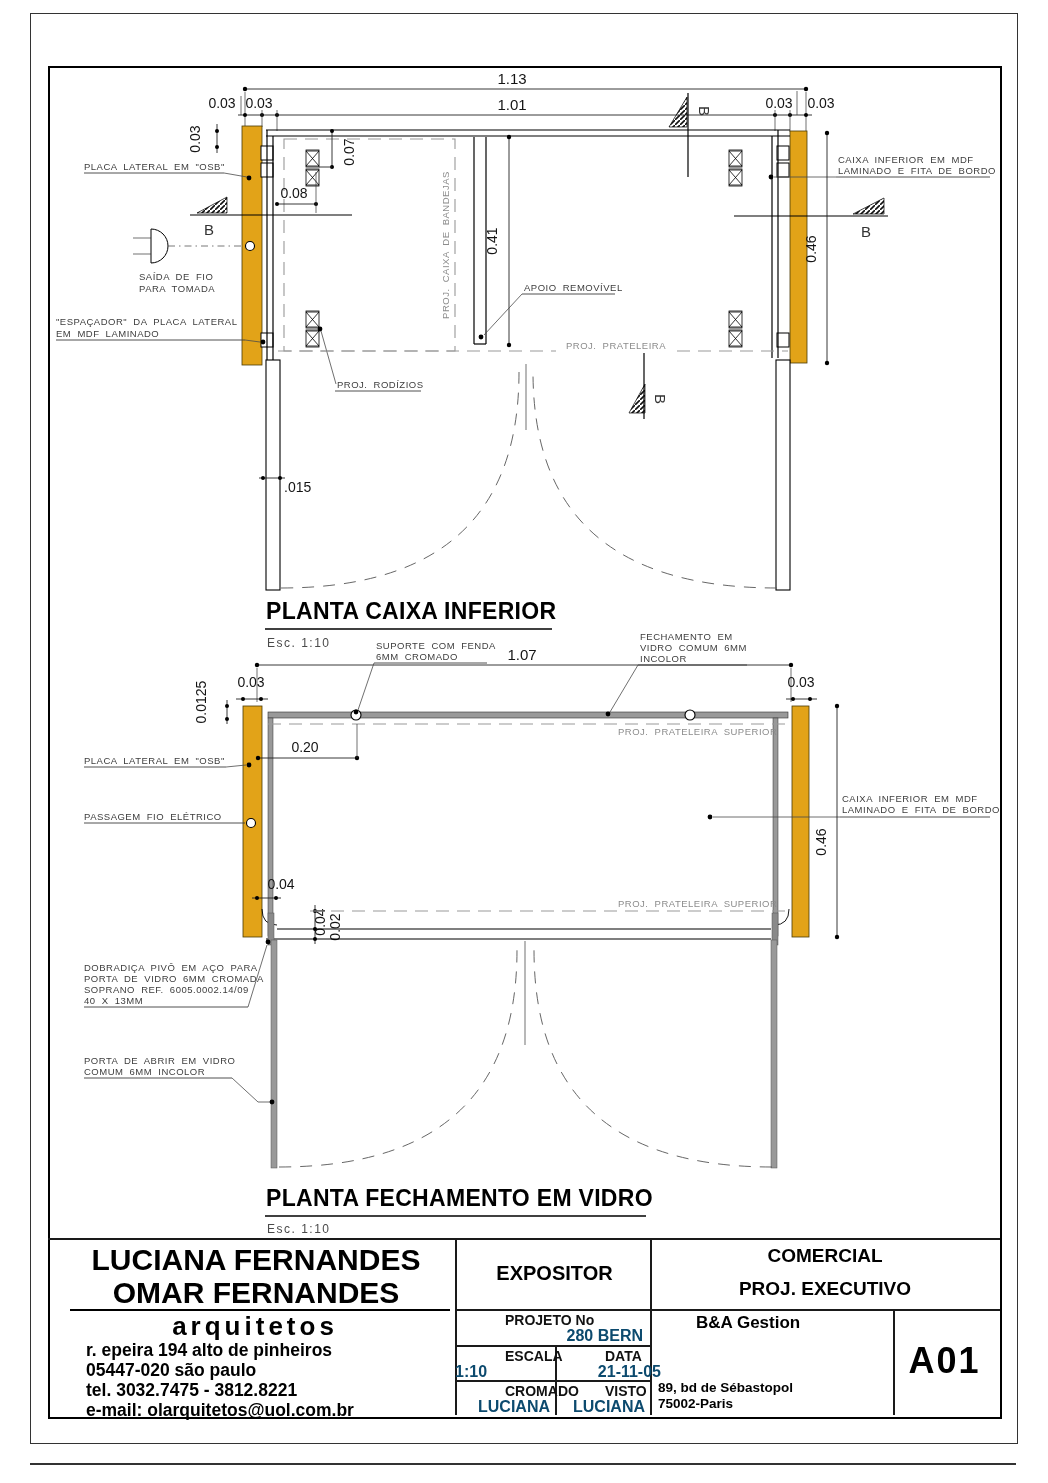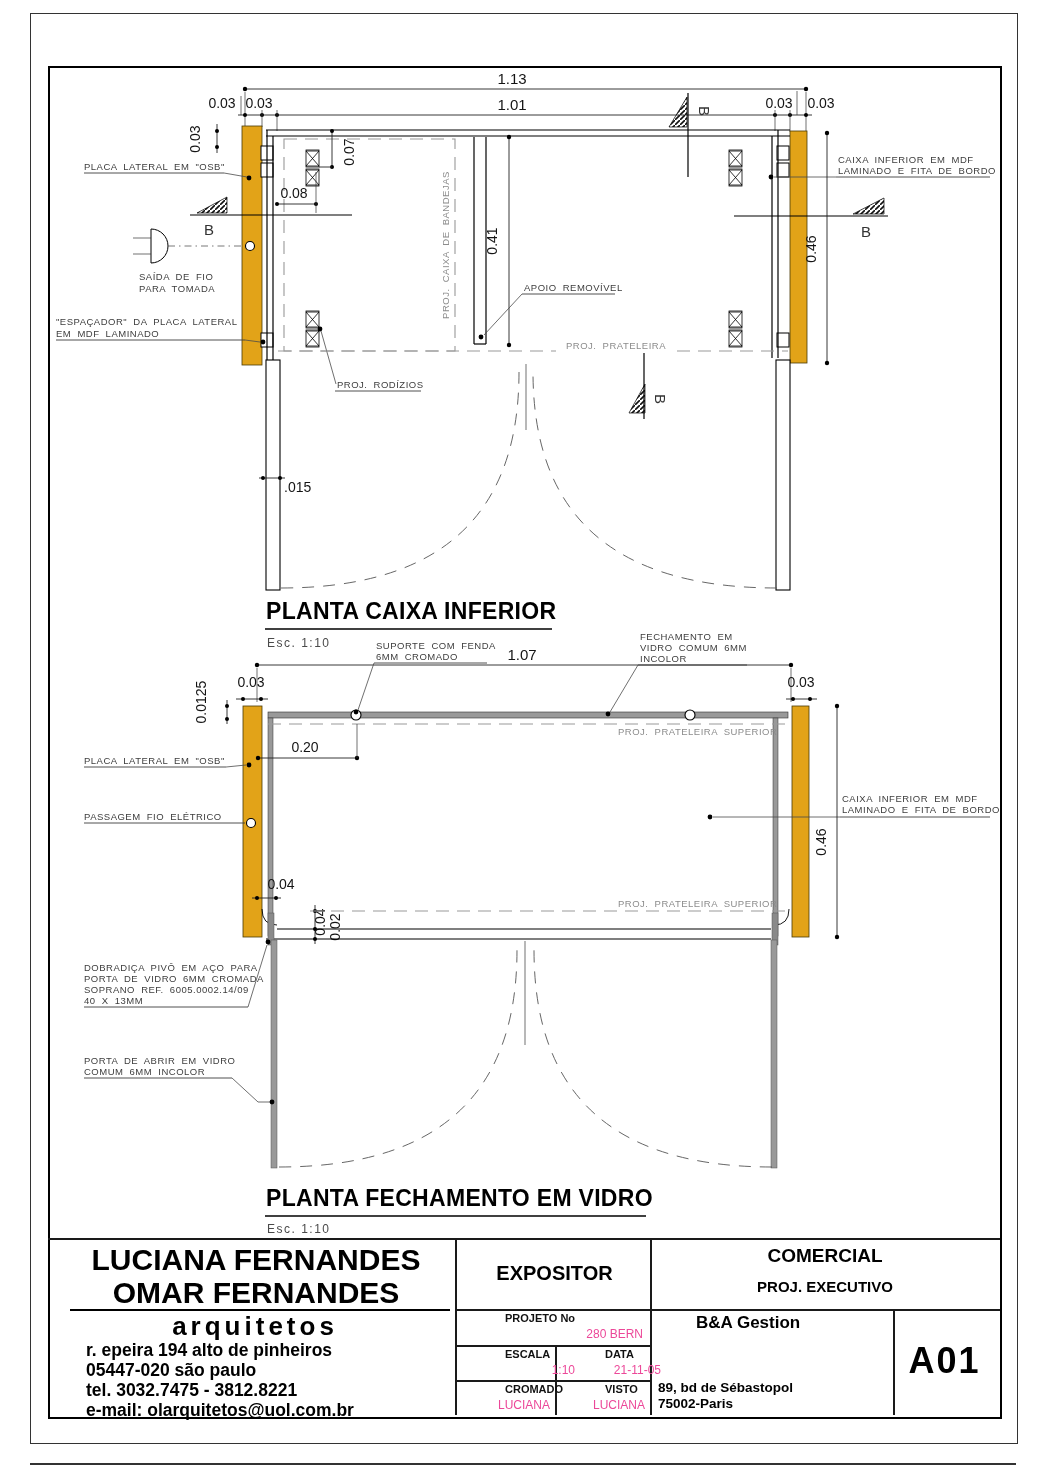--- a/index.html
+++ b/index.html
@@ -23,22 +23,22 @@
   .underl{stroke:#3d3d3d;stroke-width:.9;}
   .leader{stroke:#4a4a4a;stroke-width:.8;fill:none;}
   .dashg{stroke:#999;stroke-width:1.1;stroke-dasharray:13 8;fill:none;}
   .dasharc{stroke:#555;stroke-width:.9;stroke-dasharray:12 9;fill:none;}
   .dot{fill:#000;}
   .wfill{fill:#fff;stroke:#000;stroke-width:1;}
   
   .tb-names{position:absolute;left:60px;top:1243px;width:392px;text-align:center;font-size:30px;font-weight:bold;line-height:33px;color:#000;white-space:nowrap;}
   .tb-arq{position:absolute;left:60px;top:1311px;width:390px;text-align:center;font-size:26px;font-weight:bold;letter-spacing:4px;color:#000;}
   .tb-addr{position:absolute;left:86px;top:1340px;font-size:17.5px;font-weight:bold;line-height:20px;color:#000;}
-  .tb-small{font-size:11px;font-weight:bold;color:#111;padding-left:44px;}
-  .tb-val{font-size:12px;font-weight:normal;color:#ec4899;}
+  .tb-small{font-size:14px;font-weight:bold;color:#111;padding-left:44px;}
+  .tb-val{font-size:16px;font-weight:bold;color:#0c4a6e;}
 </style>
 </head>
 <body>
 
 <div class="sheet">
 
   <div class="outer-frame"></div>
   <div class="abs" style="left:30px;top:1463px;width:986px;height:1.5px;background:#333;"></div>
   <div class="inner-frame"></div>
 
@@ -420,31 +420,31 @@
       <div>tel. 3032.7475 - 3812.8221</div>
       <div>e-mail: olarquitetos@uol.com.br</div>
     </div>
 
     <div class="abs" style="left:455px;top:1262px;width:199px;text-align:center;font-size:20px;font-weight:bold;color:#000;">EXPOSITOR</div>
 
     <div class="abs tb-small" style="left:461px;top:1312px;">PROJETO No</div>
     <div class="abs tb-val" style="left:455px;top:1327px;width:188px;text-align:right;">280 BERN</div>
 
     <div class="abs tb-small" style="left:461px;top:1348px;">ESCALA</div>
-    <div class="abs tb-val" style="left:455px;top:1363px;width:120px;text-align:right;">1:10</div>
+    <div class="abs tb-val" style="left:455px;top:1363px;width:120px;text-align:left;">1:10</div>
     <div class="abs tb-small" style="left:561px;top:1348px;">DATA</div>
     <div class="abs tb-val" style="left:555px;top:1363px;width:90px;text-align:right;margin-left:16px;">21-11-05</div>
 
     <div class="abs tb-small" style="left:461px;top:1383px;">CROMADO</div>
     <div class="abs tb-val" style="left:455px;top:1398px;width:95px;text-align:right;">LUCIANA</div>
     <div class="abs tb-small" style="left:561px;top:1383px;">VISTO</div>
     <div class="abs tb-val" style="left:555px;top:1398px;width:90px;text-align:right;">LUCIANA</div>
 
     <div class="abs" style="left:650px;top:1245px;width:350px;text-align:center;font-size:19px;font-weight:bold;color:#000;">COMERCIAL</div>
-    <div class="abs" style="left:650px;top:1278px;width:350px;text-align:center;font-size:15px;font-weight:bold;color:#000;">PROJ. EXECUTIVO</div>
+    <div class="abs" style="left:650px;top:1278px;width:350px;text-align:center;font-size:19px;font-weight:bold;color:#000;">PROJ. EXECUTIVO</div>
 
     <div class="abs" style="left:658px;top:1313px;font-size:17px;font-weight:bold;color:#000;margin-left:38px;">B&amp;A Gestion</div>
     <div class="abs" style="left:658px;top:1380px;font-size:13.5px;font-weight:bold;color:#000;">89, bd de Sébastopol</div>
     <div class="abs" style="left:658px;top:1396px;font-size:13.5px;font-weight:bold;color:#000;">75002-Paris</div>
 
     <div class="abs" style="left:893px;top:1340px;width:103px;text-align:center;font-size:36px;font-weight:bold;letter-spacing:2px;color:#000;">A01</div>
   </div>
 
 </div>
 

